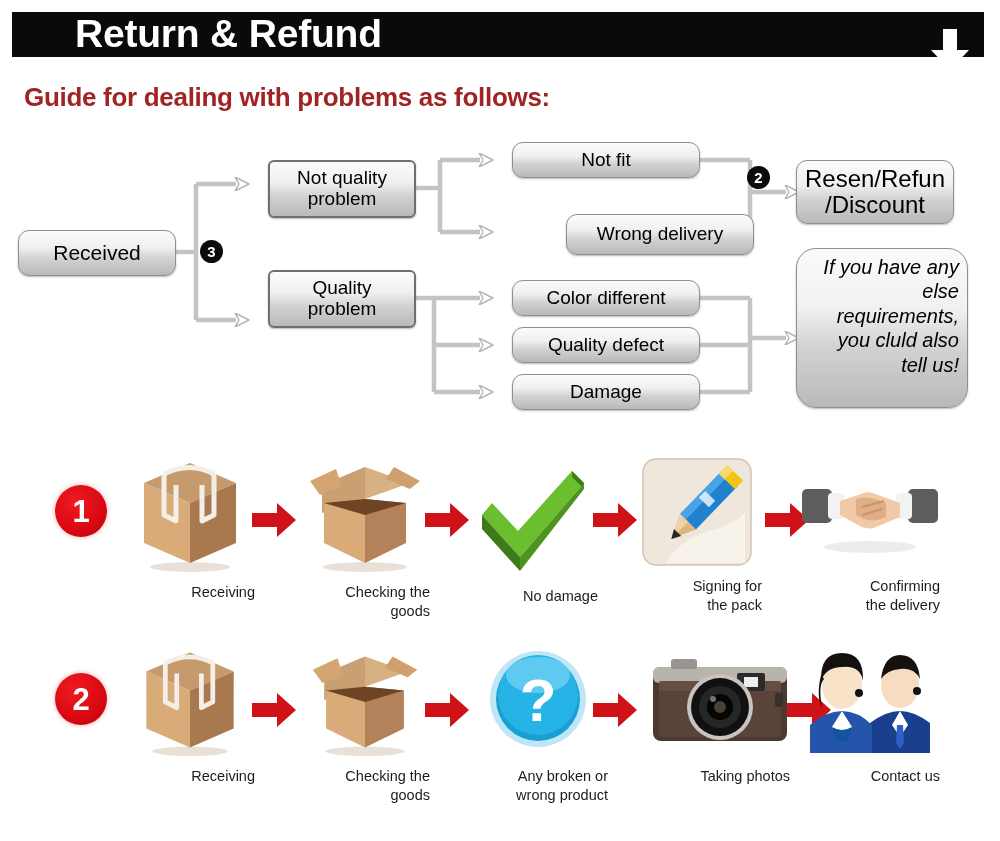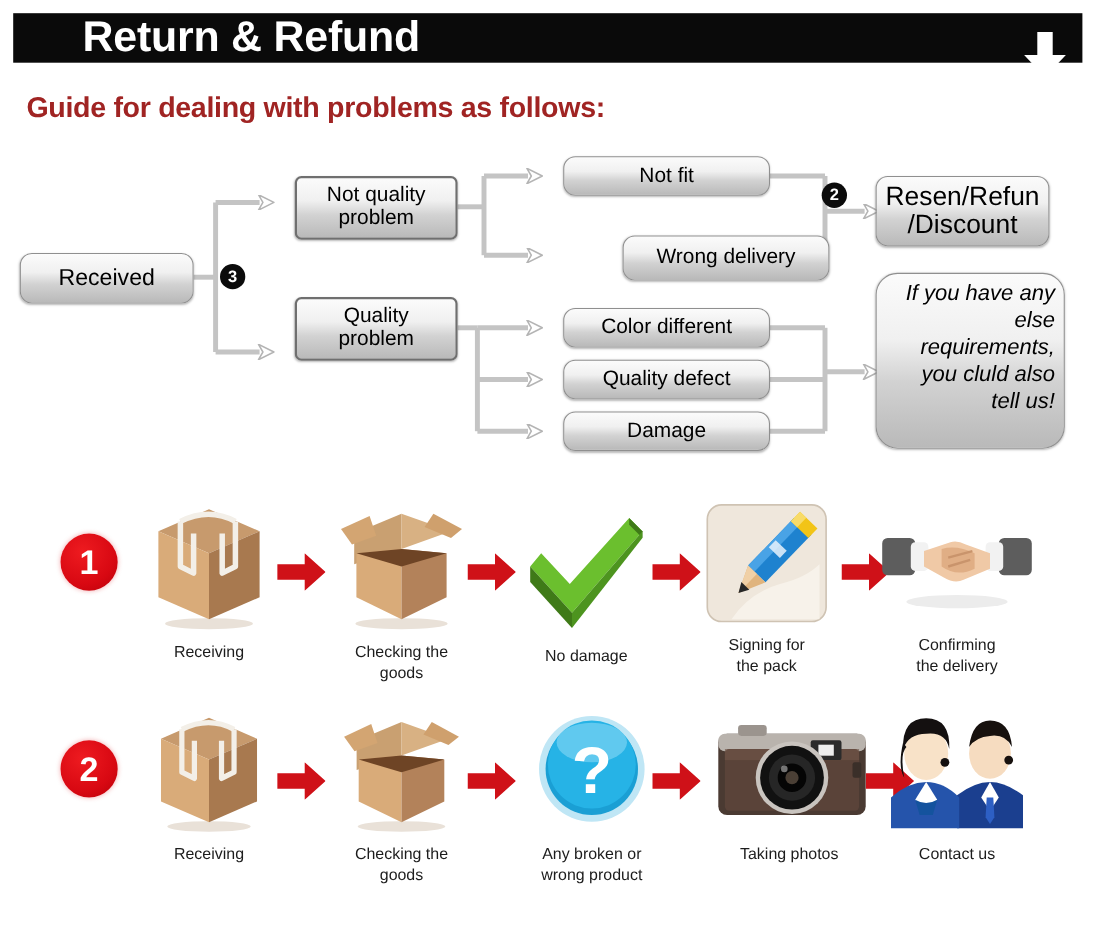--- a/index.html
+++ b/index.html
@@ -56,21 +56,21 @@
     display: flex; align-items: center; justify-content: center;
     font-size: 15px; font-weight: bold; line-height: 1;
   }
 
   
   .prow { position: absolute; left: 0; width: 1000px; }
   .step { position: absolute; text-align: center; }
   .step .art { position: relative; margin: 0 auto; }
   .step .cap {
     font-size: 14.5px; color: #1c1c1c; line-height: 1.28;
-    white-space: pre-line; margin-top: 6px;
+    white-space: pre-line; margin-top: 6px; text-align: right;
   }
   .rarrow { position: absolute; width: 44px; height: 34px; }
   .rbadge {
     position: absolute; width: 52px; height: 52px; border-radius: 50%;
     background: radial-gradient(circle at 38% 32%, #ee1b20 0%, #d80812 62%, #b80009 100%);
     color: #fff; display: flex; align-items: center; justify-content: center;
     font-size: 31px; font-weight: bold; line-height: 1;
     box-shadow: 0 0 5px rgba(216,8,18,0.35);
   }
 </style>

